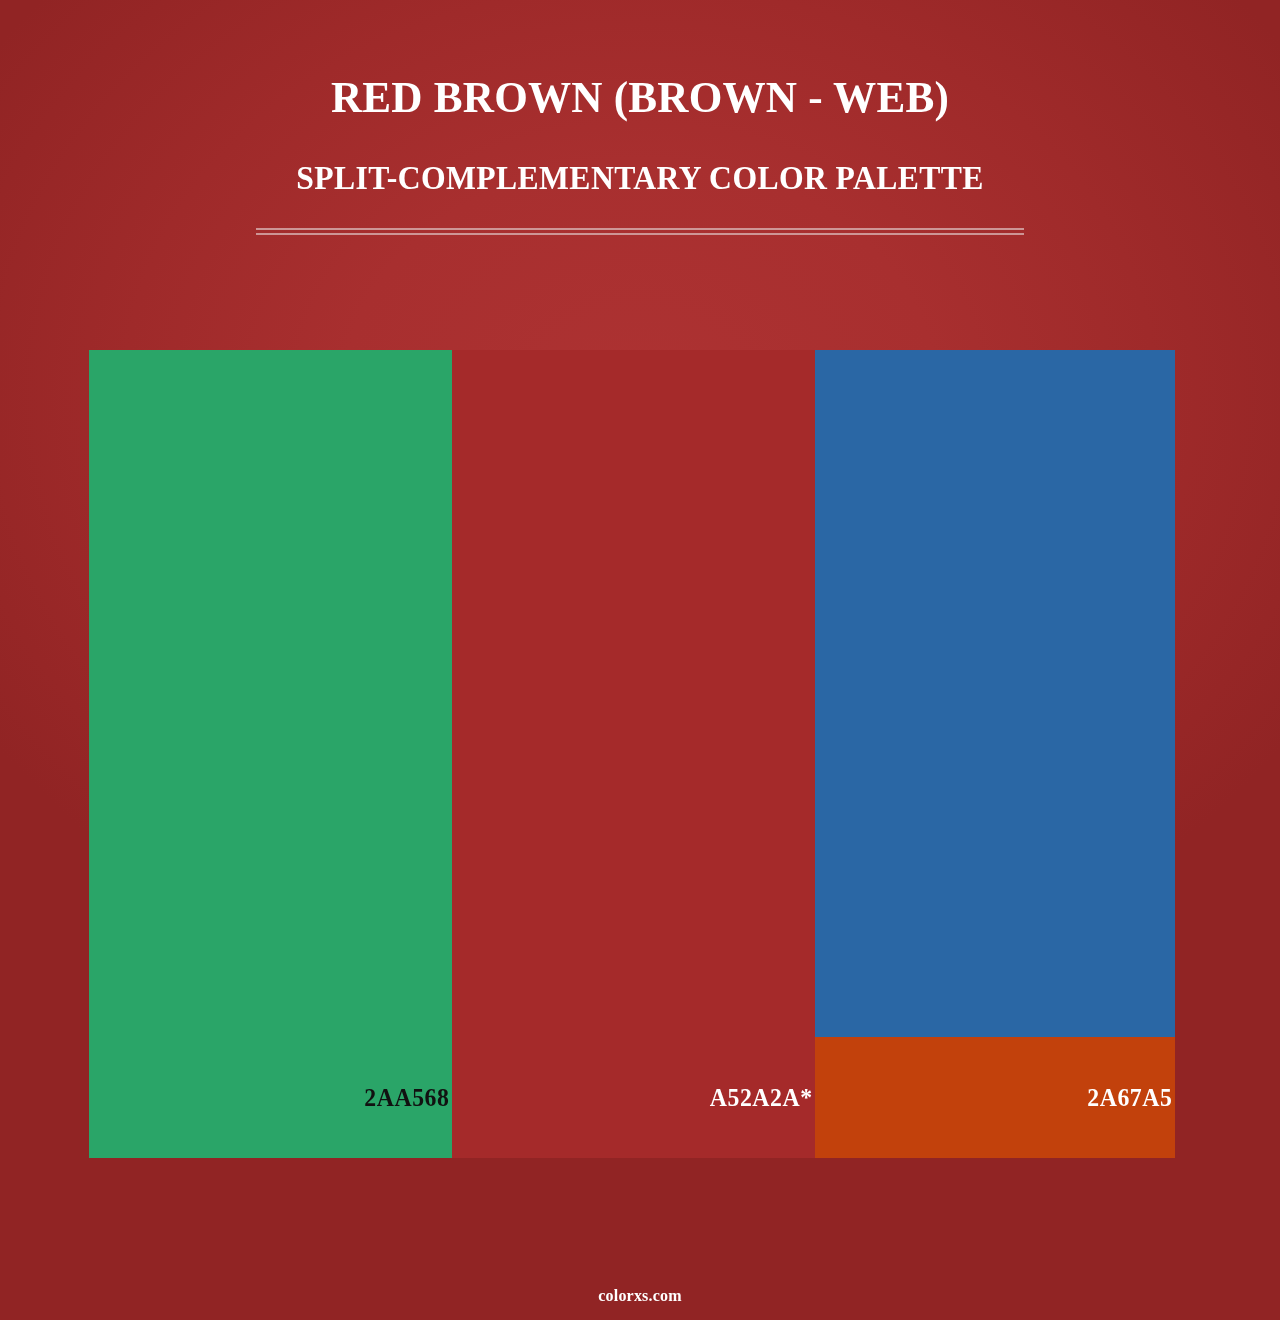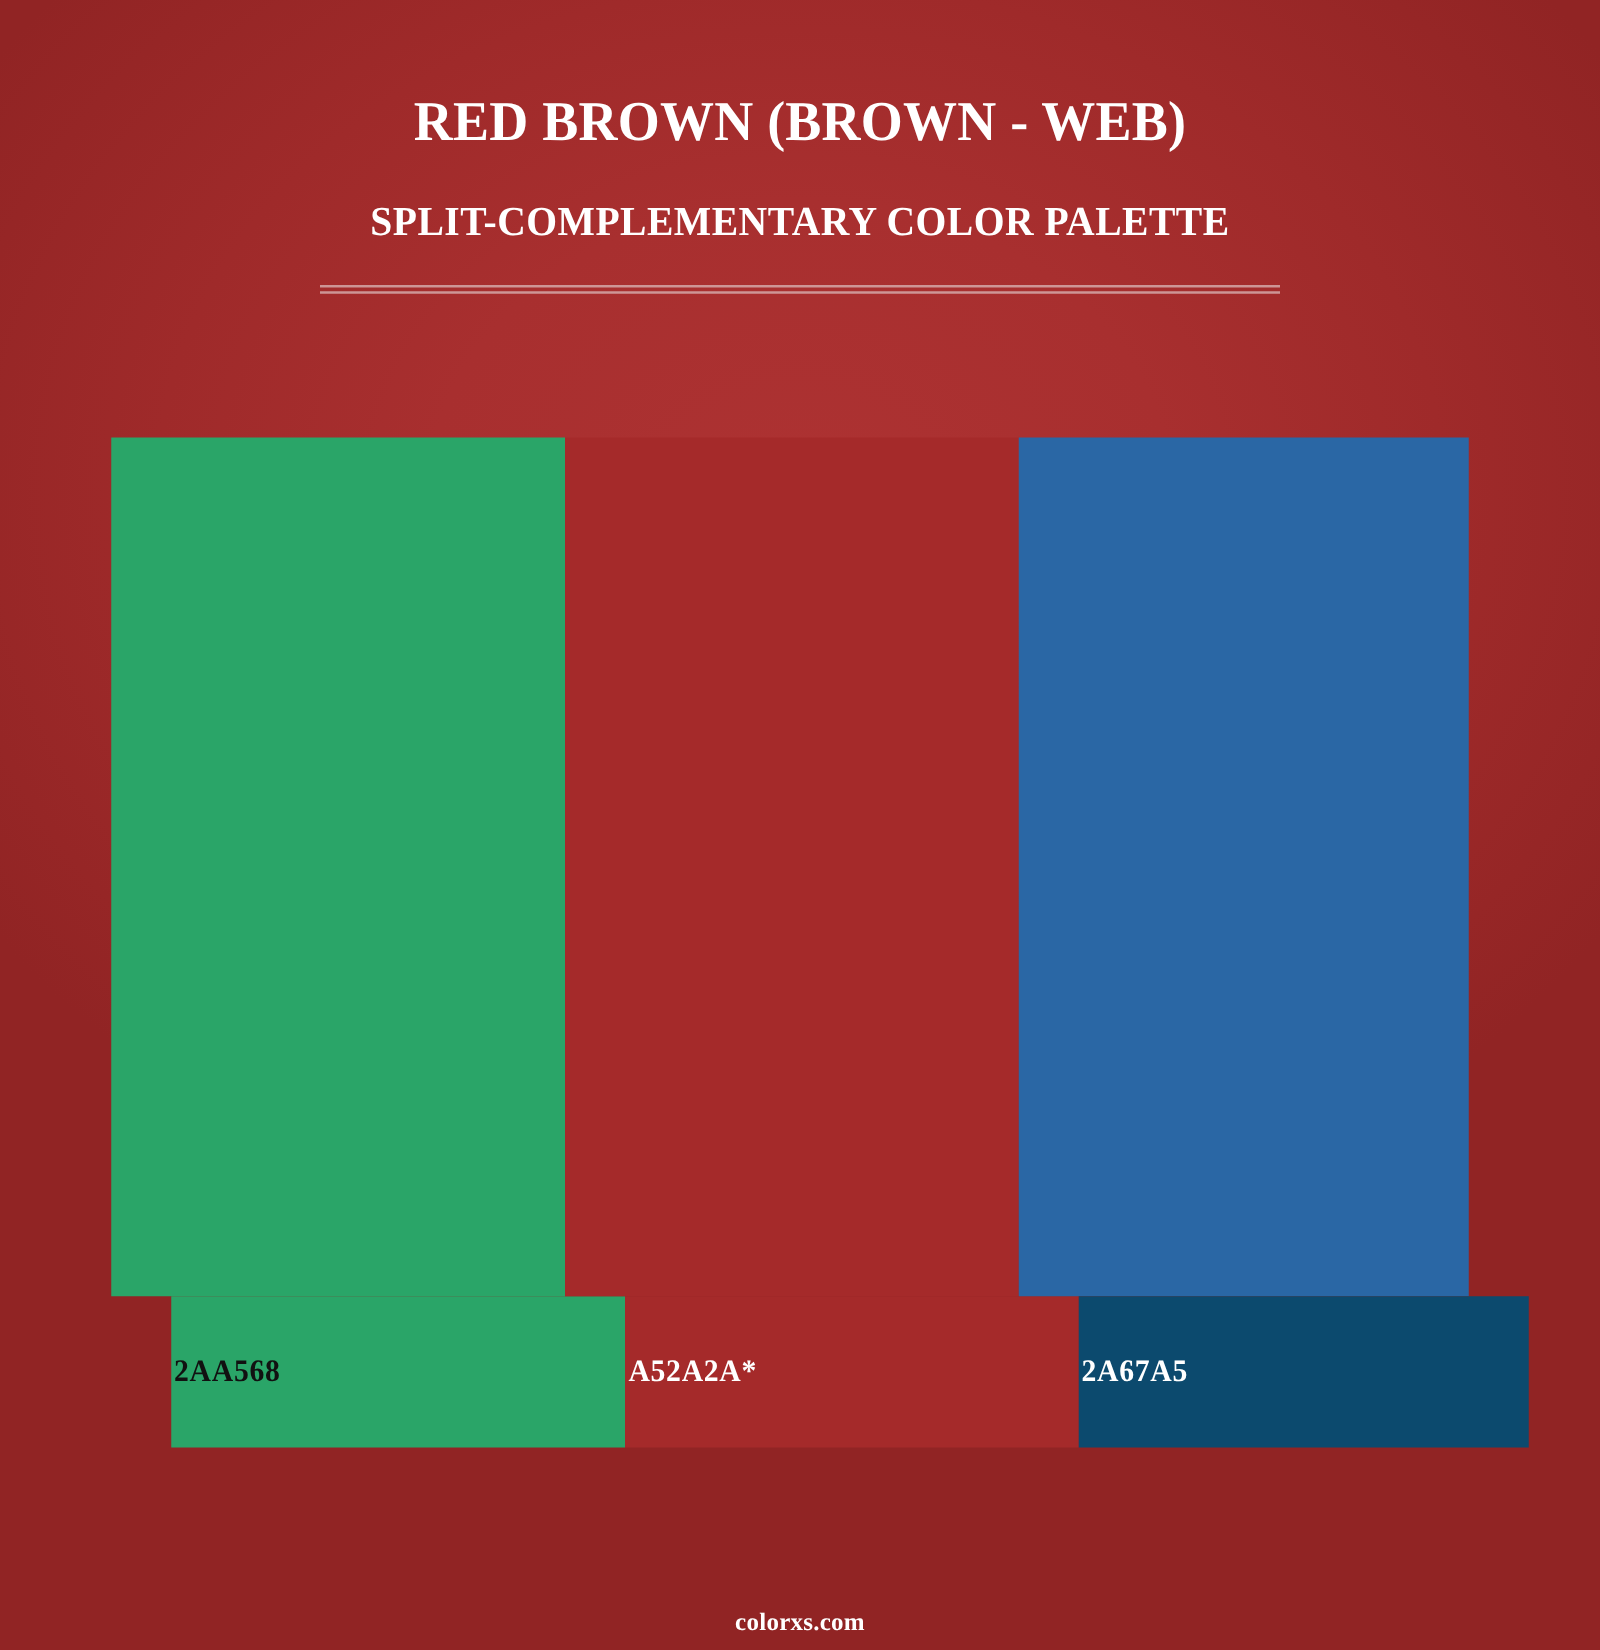--- a/index.html
+++ b/index.html
@@ -112,22 +112,21 @@
   .swatch .block {
     flex: 0 0 687px;
     width: 100%;
   }
 
   .swatch .label-area {
     flex: 1 1 auto;
     width: 100%;
     display: flex;
     align-items: center;
-    justify-content: flex-start;
-    margin-left: 48px;
+    justify-content: flex-end;
   }
 
   .swatch .hex {
     font-size: 25px;
     font-weight: 700;
     letter-spacing: 0.6px;
     transform: scaleX(0.95);
     white-space: nowrap;
   }
 
@@ -136,21 +135,21 @@
   .swatch.col-1 { flex: 0 0 363px; }
   .swatch.col-2 { flex: 0 0 360px; }
 
   
   .footer {
     position: absolute;
     left: 0;
     right: 0;
     top: 1287px;
     text-align: center;
-    font-size: 20px;
+    font-size: 16px;
     font-weight: 700;
     color: #ffffff;
     letter-spacing: 0.2px;
   }
 </style>
 </head>
 <body>
 
 <div id="page-bg"></div>
 
@@ -178,21 +177,21 @@
 
     <div class="swatch col-1">
       <div class="block" style="background-color: rgb(165, 42, 42);"></div>
       <div class="label-area" style="background-color: rgb(165, 42, 42);">
         <span class="hex" style="color: rgb(255, 255, 255);">A52A2A*</span>
       </div>
     </div>
 
     <div class="swatch col-2">
       <div class="block" style="background-color: rgb(42, 103, 165);"></div>
-      <div class="label-area" style="background-color: #0c4a6e;">
+      <div class="label-area" style="background-color: #c2410c;">
         <span class="hex" style="color: rgb(255, 255, 255);">2A67A5</span>
       </div>
     </div>
 
   </div>
 
   <div class="footer">colorxs.com</div>
 
 </div>
 

